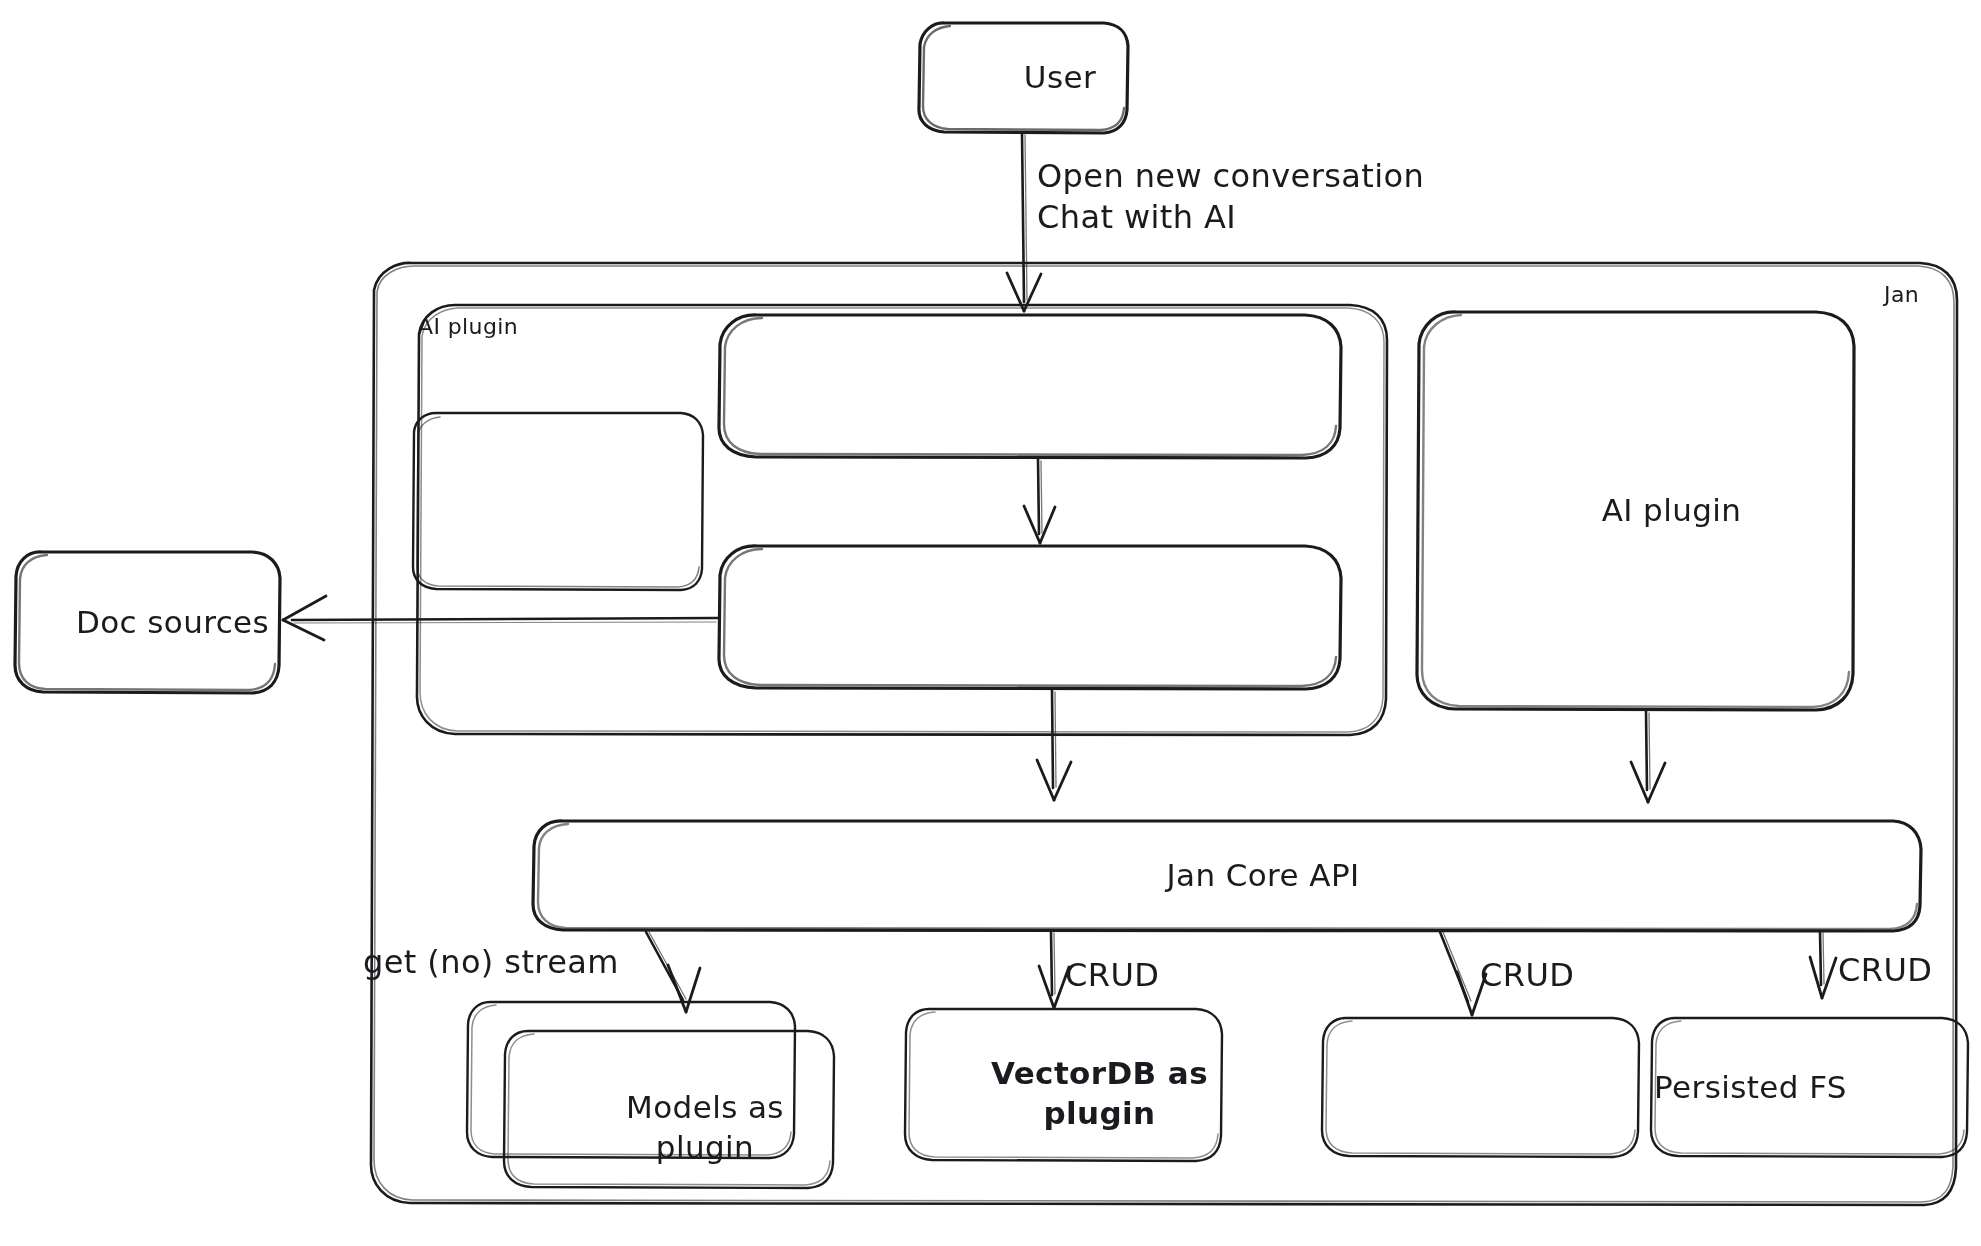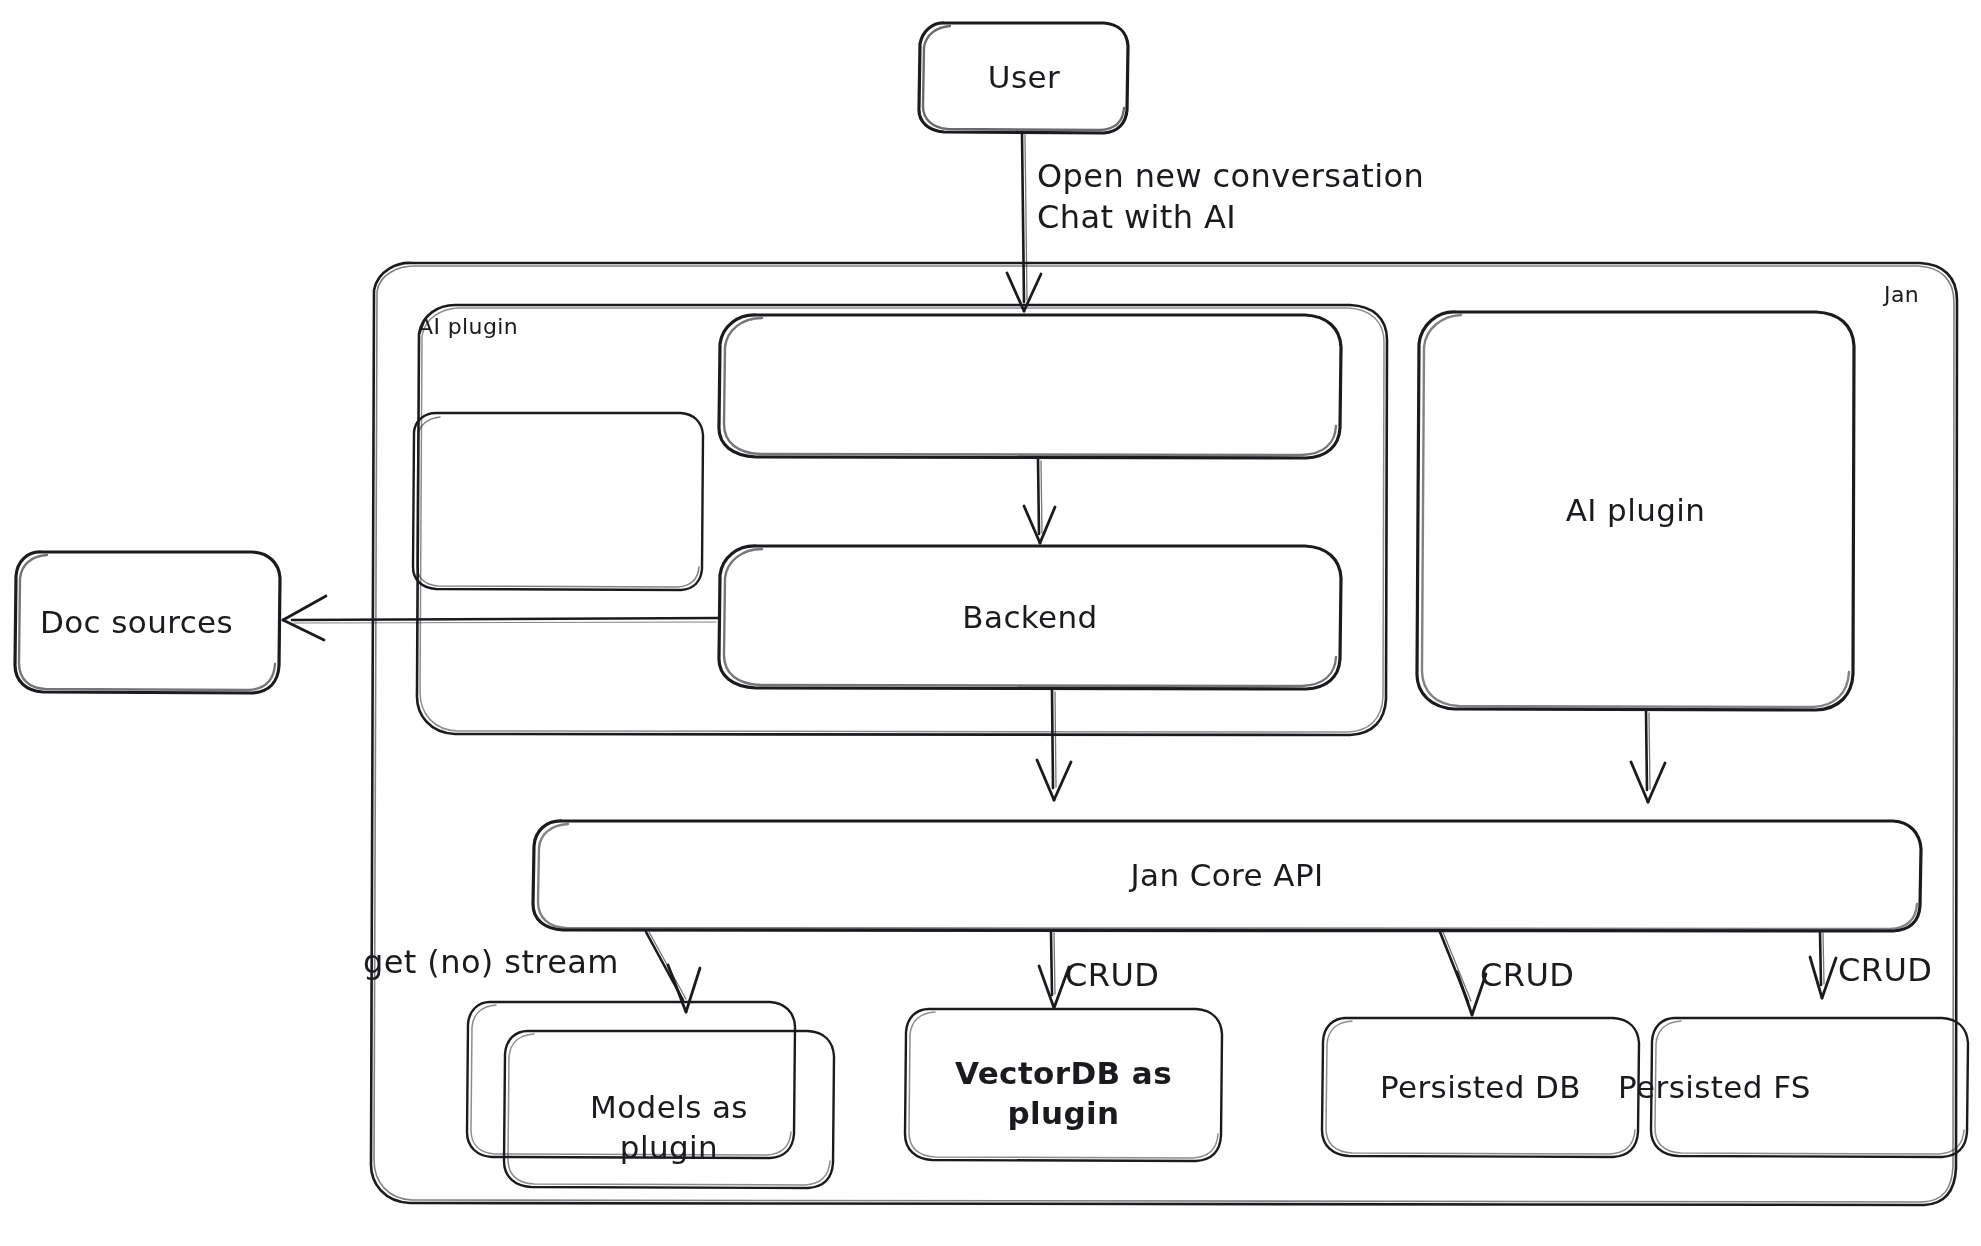--- a/index.html
+++ b/index.html
@@ -60,20 +60,21 @@
   }
   .lbl-yaml {
     font-size: 21px;
     text-align: left;
     line-height: 1.34;
   }
   .centerer {
     display: flex;
     align-items: center;
     justify-content: center;
+    padding-left: 36px;
   }
 </style>
 </head>
 <body>
 
 <div id="canvas-root">
 
   <svg id="diagram" viewBox="0 0 1981 1246">
 
     <g>
@@ -399,36 +400,34 @@
 
   </svg>
 
   <div class="node-label lbl-container" style="left:1884px; top:281px;">Jan</div>
 
   <div class="node-label lbl-container" style="left:418px; top:313px;">AI plugin</div>
 
   <div class="node-label lbl-node centerer" style="left:919px; top:23px; width:210px; height:110px;">User</div>
 
 
-  <div class="node-label lbl-node centerer" style="left:719px; top:546px; width:622px; height:143px;">Backend</div>
 
 
   <div class="node-label lbl-node centerer" style="left:15px; top:552px; width:243px; height:141px;">Doc sources</div>
 
   <div class="node-label lbl-node centerer" style="left:1417px; top:312px; width:437px; height:398px;">AI plugin</div>
 
   <div class="node-label lbl-node centerer" style="left:533px; top:821px; width:1388px; height:110px;">Jan Core API</div>
 
   <div class="node-label lbl-node-multi centerer" style="left:504px; top:1031px; width:330px; height:193px;">Models as
 plugin</div>
 
   <div class="node-label lbl-node-multi centerer" style="left:905px; top:1009px; width:317px; height:170px;font-weight:bold;">VectorDB as
 plugin</div>
 
-  <div class="node-label lbl-node centerer" style="left:1322px; top:1018px; width:317px; height:139px;">Persisted DB</div>
 
   <div class="node-label lbl-node centerer" style="left:1556px; top:1018px; width:317px; height:139px;">Persisted FS</div>
 
   <div class="node-label lbl-edge" style="left:1037px; top:156px;">Open new conversation
 Chat with AI</div>
 
   <div class="node-label lbl-edge" style="left:363px; top:942px;">get (no) stream</div>
 
   <div class="node-label lbl-edge" style="left:1065px; top:955px;">CRUD</div>
 

